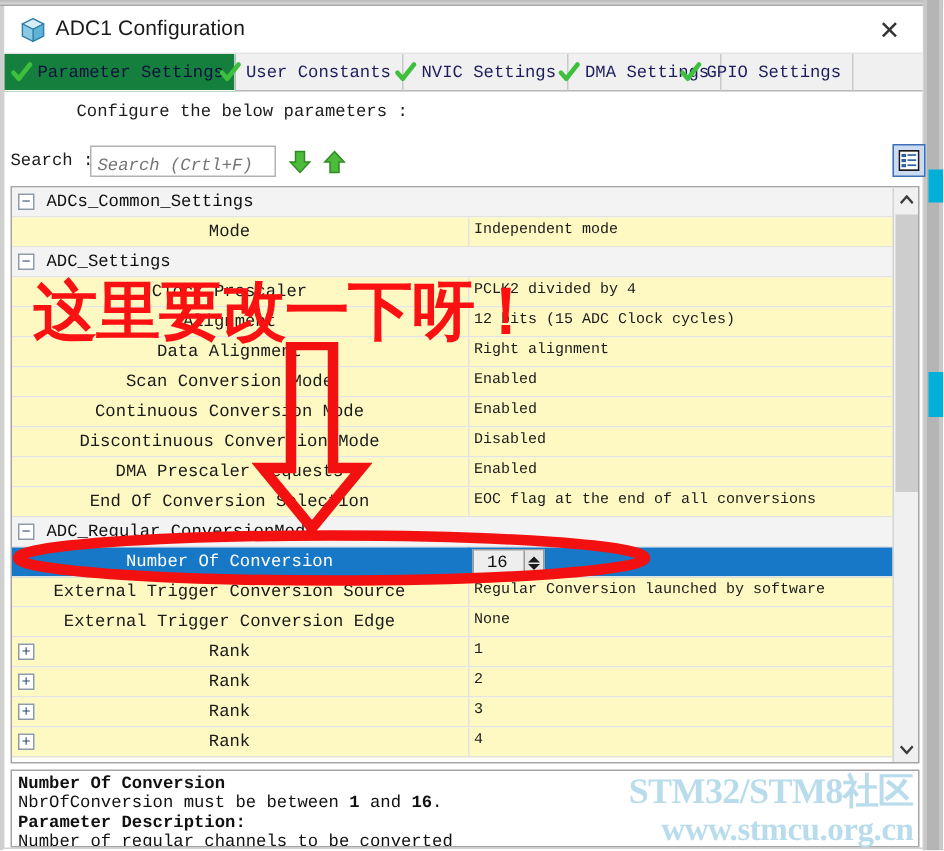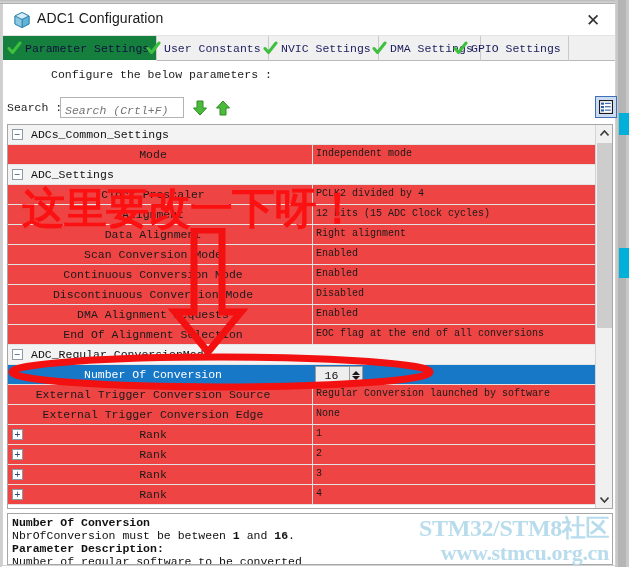--- a/index.html
+++ b/index.html
@@ -155,21 +155,21 @@
     position: absolute; left: 0; top: 0;
     width: 588px; height: 100%;
   }
   .row {
     position: relative;
     height: 20px; width: 588px;
     border-bottom: 1px solid #e3e3e3;
     display: flex; align-items: center;
     font-family: "Liberation Mono", "DejaVu Sans Mono", monospace;
     font-size: 11.5px; color: #1a1a1a;
-    background: #ef4444;
+    background: #fef9c3;
     cursor: default;
   }
   .row.group { background: #f3f3f3; }
   .row.selected { background: #1878c8; }
   .row.selected .lbl { color: #ffffff; }
   .expander {
     position: absolute; left: 4px; top: 4px;
     width: 11px; height: 11px;
     border: 1px solid #8d9aa8;
     background: #ffffff;
@@ -455,27 +455,27 @@
         </div>
 
         <div class="row">
           <span class="col-divider"></span>
           <span class="lbl">Discontinuous Conversion Mode</span>
           <span class="val">Disabled</span>
         </div>
 
         <div class="row">
           <span class="col-divider"></span>
-          <span class="lbl">DMA Alignment Requests</span>
+          <span class="lbl">DMA Prescaler Requests</span>
           <span class="val">Enabled</span>
         </div>
 
         <div class="row">
           <span class="col-divider"></span>
-          <span class="lbl">End Of Alignment Selection</span>
+          <span class="lbl">End Of Conversion Selection</span>
           <span class="val">EOC flag at the end of all conversions</span>
         </div>
 
         <div class="row group">
           <span class="expander">−</span>
           <span class="grp-name">ADC_Regular_ConversionMode</span>
         </div>
 
         <div class="row selected">
           <span class="col-divider"></span>
@@ -543,21 +543,21 @@
               <path d="M0.5 1.5 L4.5 6 L8.5 1.5" stroke="#3c3c3c" stroke-width="1.6" fill="none"></path>
             </svg>
         </div>
       </div>
     </div>
 
     <div class="desc-panel">
       <div class="desc-title">Number Of Conversion</div>
       <div class="desc-line"><span>NbrOfConversion must be between </span><b>1</b><span> and </span><b>16</b><span>.</span></div>
       <div class="desc-title">Parameter Description:</div>
-      <div class="desc-line">Number of regular software to be converted</div>
+      <div class="desc-line">Number of regular channels to be converted</div>
     </div>
 
     <div class="watermark">
       <div class="wm1">STM32/STM8社区</div>
       <div class="wm2">www.stmcu.org.cn</div>
     </div>
 
   </div>
 
   <div class="annot annot-text">这里要改一下呀！</div>

